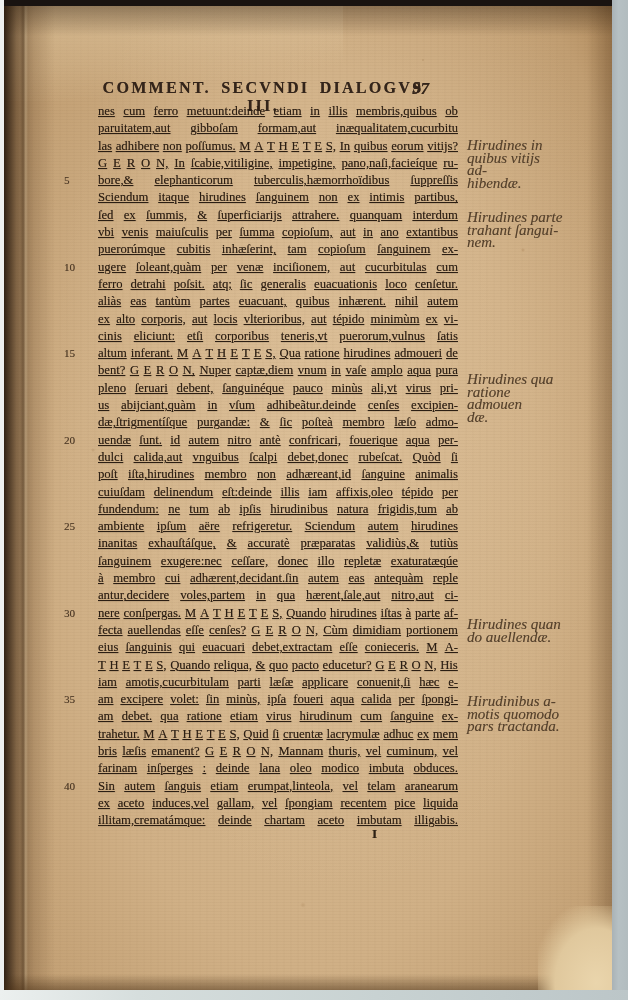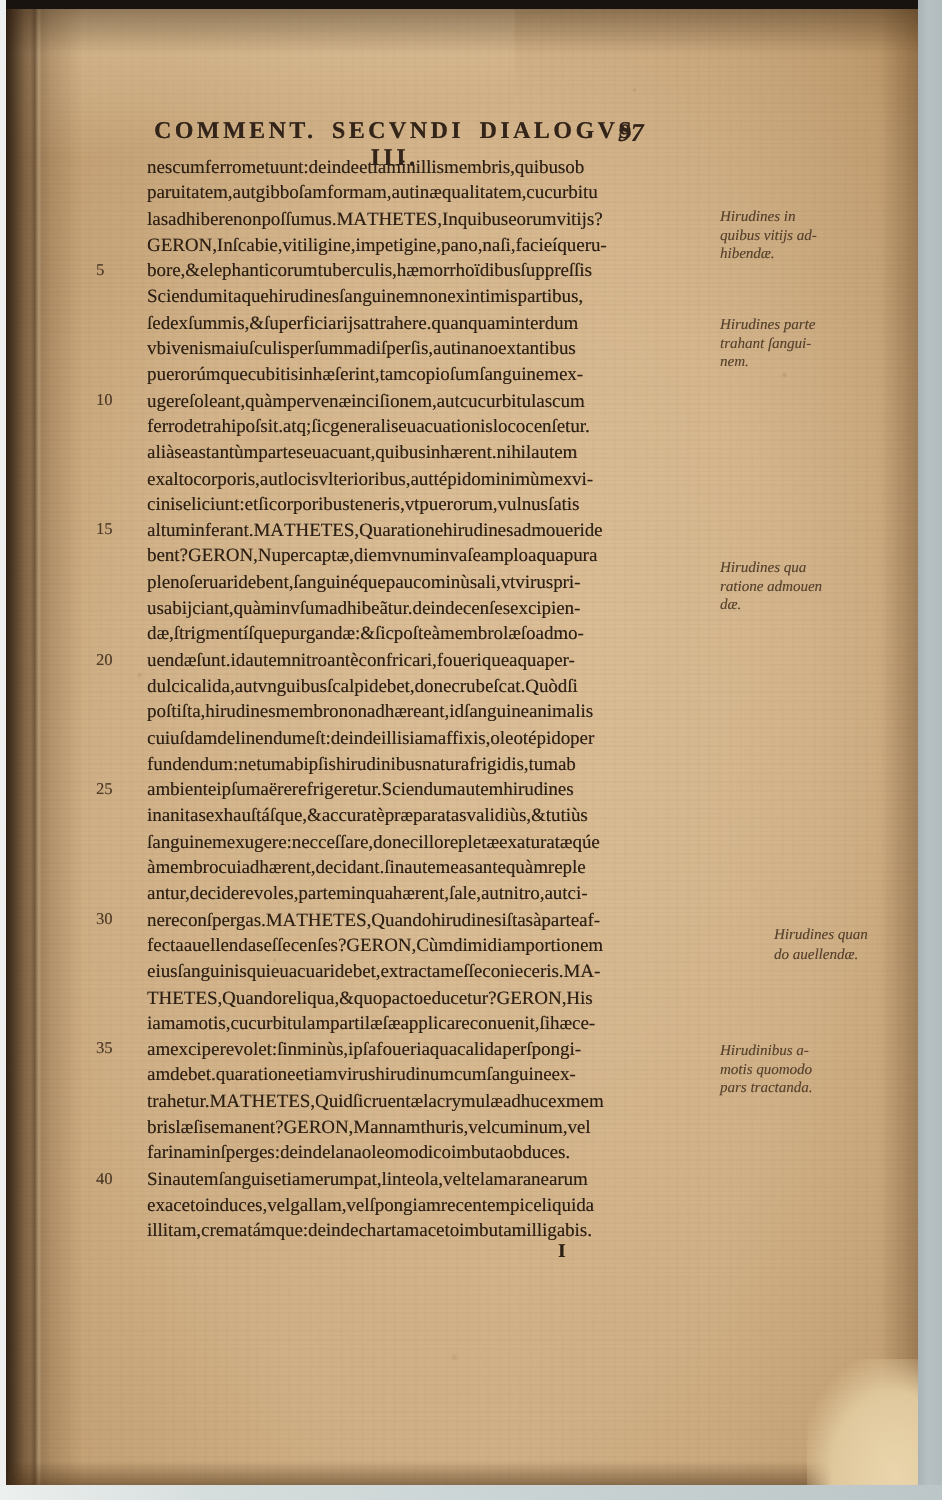--- a/index.html
+++ b/index.html
@@ -51,29 +51,29 @@
 
   
   .content{position:absolute;inset:0;z-index:4;color:#2c2014;}
   .running-head{position:absolute;top:79px;left:95px;width:330px;text-align:center;
     font-size:16px;font-weight:bold;letter-spacing:2.3px;word-spacing:4px;color:#33241a;
     text-shadow:.2px .2px .4px rgba(40,25,12,.55);}
   .page-number{position:absolute;top:79px;left:409px;font-size:17px;font-weight:bold;color:#33241a;
     text-shadow:.2px .2px .4px rgba(40,25,12,.55);font-style:italic;}
   .text-block{position:absolute;left:95px;top:103px;width:360px;}
   .text-line{position:relative;height:17.3px;}
-  .line-text{display:flex;justify-content:flex-start;height:17.3px;line-height:17.3px;
+  .line-text{display:flex;justify-content:space-between;height:17.3px;line-height:17.3px;
     font-size:12.6px;color:#2b1e13;overflow:hidden;
-    text-shadow:.2px .2px .35px rgba(43,28,15,.5);}
+    text-shadow:.2px .2px .35px rgba(43,28,15,.5);text-decoration:underline;}
   .word{white-space:pre;}
   .line-no{position:absolute;left:-34px;top:0;width:28px;text-align:left;
     font-size:11px;line-height:17.3px;color:#4e3a26;
     text-shadow:.2px .2px .3px rgba(43,28,15,.4);}
   .margin-notes{position:absolute;left:464px;top:0;width:96px;}
-  .margin-note{position:absolute;left:13px;width:96px;font-style:italic;font-size:10px;
+  .margin-note{position:absolute;left:0;width:96px;font-style:italic;font-size:15px;
     line-height:12.6px;color:#55412c;text-shadow:.2px .2px .3px rgba(70,50,30,.35);}
   .signature{position:absolute;top:826px;left:369px;font-size:13px;font-weight:bold;color:#2c2014;
     text-shadow:.2px .2px .35px rgba(43,28,15,.5);}
 </style>
 </head>
 <body>
 
 <div class="scan">
   <div class="page">
     <div class="texture"></div>
@@ -180,21 +180,21 @@
               <span class="word">interdum</span>
             </div>
           </div>
           <div class="text-line">
             <div class="line-text">
               <span class="word">vbi</span>
               <span class="word">venis</span>
               <span class="word">maiuſculis</span>
               <span class="word">per</span>
               <span class="word">ſumma</span>
-              <span class="word">diſperſis,</span>
+              <span class="word">copioſum,</span>
               <span class="word">aut</span>
               <span class="word">in</span>
               <span class="word">ano</span>
               <span class="word">extantibus</span>
             </div>
           </div>
           <div class="text-line">
             <div class="line-text">
               <span class="word">puerorúmque</span>
               <span class="word">cubitis</span>
@@ -675,21 +675,21 @@
           <div class="margin-note" style="top: 211px;">
             <div class="margin-note-line">Hirudines parte</div>
             <div class="margin-note-line">trahant ſangui-</div>
             <div class="margin-note-line">nem.</div>
           </div>
           <div class="margin-note" style="top: 373px;">
             <div class="margin-note-line">Hirudines qua</div>
             <div class="margin-note-line">ratione admouen</div>
             <div class="margin-note-line">dæ.</div>
           </div>
-          <div class="margin-note" style="top: 618px; margin-left: 36px;">
+          <div class="margin-note" style="top: 618px;">
             <div class="margin-note-line">Hirudines quan</div>
             <div class="margin-note-line">do auellendæ.</div>
           </div>
           <div class="margin-note" style="top: 695px;">
             <div class="margin-note-line">Hirudinibus a-</div>
             <div class="margin-note-line">motis quomodo</div>
             <div class="margin-note-line">pars tractanda.</div>
           </div>
         </div>
 

